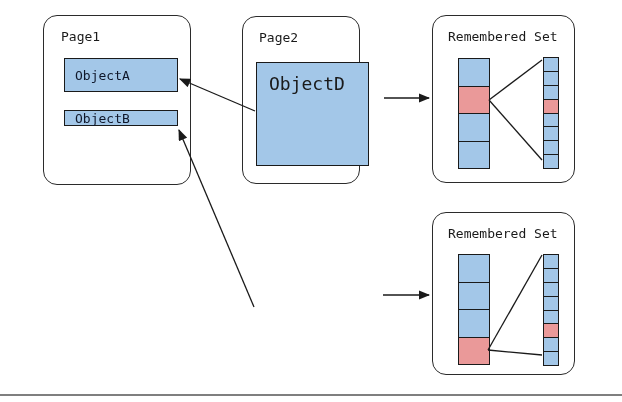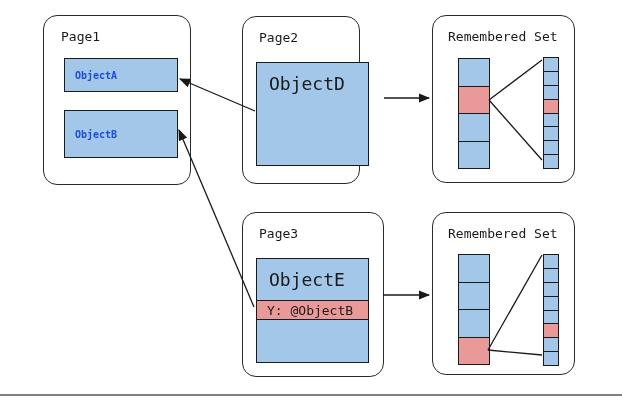--- a/index.html
+++ b/index.html
@@ -29,23 +29,22 @@
   }
 
   
   .obj-rect {
     position: absolute;
     background: var(--object-blue);
     border: 1.3px solid #1a1a1a;
     display: flex;
     align-items: center;
     padding-left: 10px;
-    font-size: 10px;
-    color: #1d4ed8;
-    font-weight: bold;
+    font-size: 13px;
+    color: #0f172a;
   }
 
   
   .obj-block {
     position: absolute;
     border: 1.3px solid #1a1a1a;
     display: flex;
     flex-direction: column;
     background: var(--object-blue);
   }
@@ -103,21 +102,21 @@
   }
 </style>
 </head>
 <body>
 
 <div class="canvas">
 
   <div class="card" style="left:43px; top:15px; width:148px; height:170px;">
     <div class="card-title" style="left:17px; top:13px;">Page1</div>
     <div class="obj-rect" style="left:20px; top:42px; width:114px; height:34px;">ObjectA</div>
-    <div class="obj-rect" style="left:20px; top:94px; width:114px; height:48px;">ObjectB</div>
+    <div class="obj-rect" style="left:20px; top:94px; width:114px; height:16px;">ObjectB</div>
   </div>
 
   <div class="card" style="left:242px; top:16px; width:118px; height:168px;">
     <div class="card-title" style="left:16px; top:13px;">Page2</div>
     <div class="obj-block" style="left:13px; top:45px; width:113px; height:104px;">
       <div class="sec-top" style="height:40px;">ObjectD</div>
       <div class="sec-bottom"></div>
     </div>
   </div>
 
@@ -134,28 +133,20 @@
         <div class="cell blue"></div>
         <div class="cell blue"></div>
         <div class="cell pink"></div>
         <div class="cell blue"></div>
         <div class="cell blue"></div>
         <div class="cell blue"></div>
         <div class="cell blue"></div>
       </div>
   </div>
 
-  <div class="card" style="left:242px; top:212px; width:142px; height:165px;">
-    <div class="card-title" style="left:16px; top:13px;">Page3</div>
-    <div class="obj-block" style="left:13px; top:45px; width:113px; height:105px;">
-      <div class="sec-top" style="height:41px;">ObjectE</div>
-      <div class="sec-field">Y: @ObjectB</div>
-      <div class="sec-bottom"></div>
-    </div>
-  </div>
 
   <div class="card" style="left:432px; top:212px; width:143px; height:163px;">
     <div class="card-title" style="left:15px; top:13px;">Remembered Set</div>
     <div class="cells-col" style="left:25px; top:41px; width:32px; height:111px;">
         <div class="cell blue"></div>
         <div class="cell blue"></div>
         <div class="cell blue"></div>
         <div class="cell pink"></div>
       </div>
     <div class="cells-col" style="left:110px; top:41px; width:16px; height:112px;">

